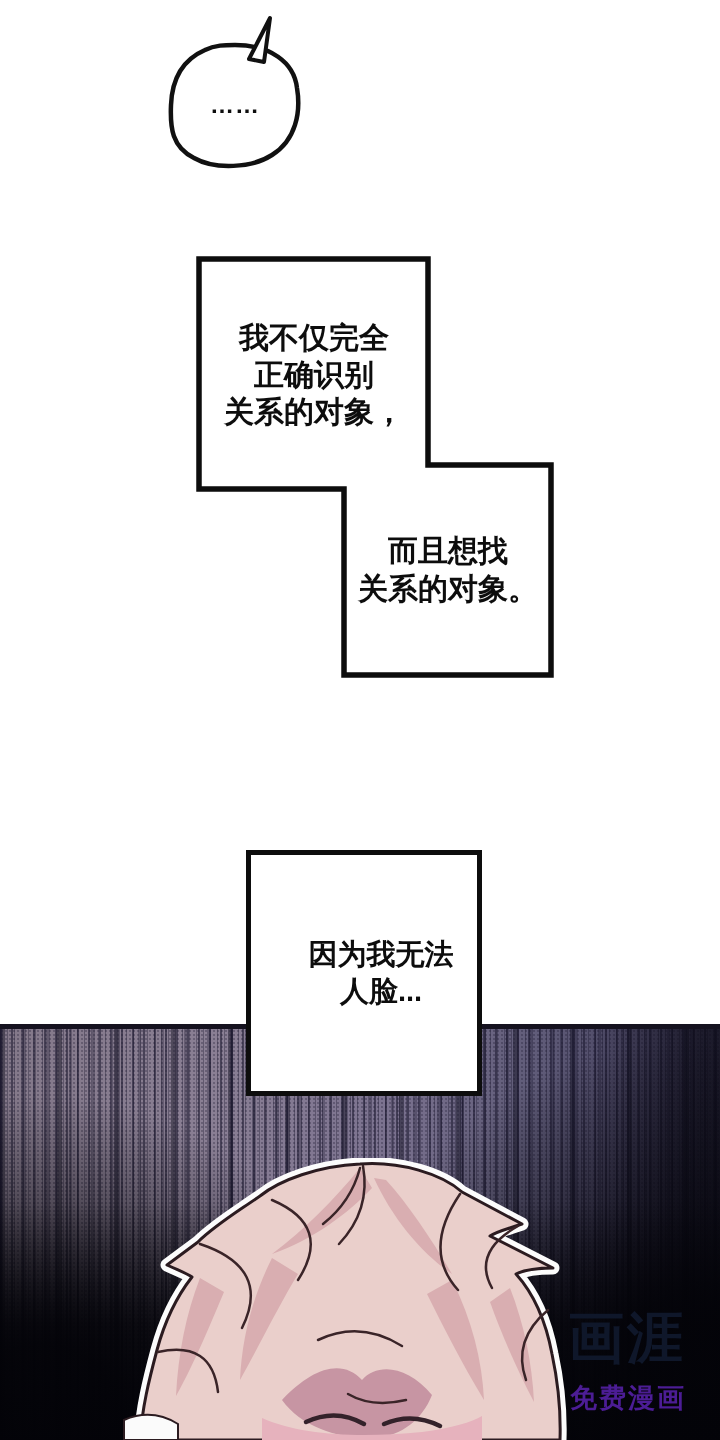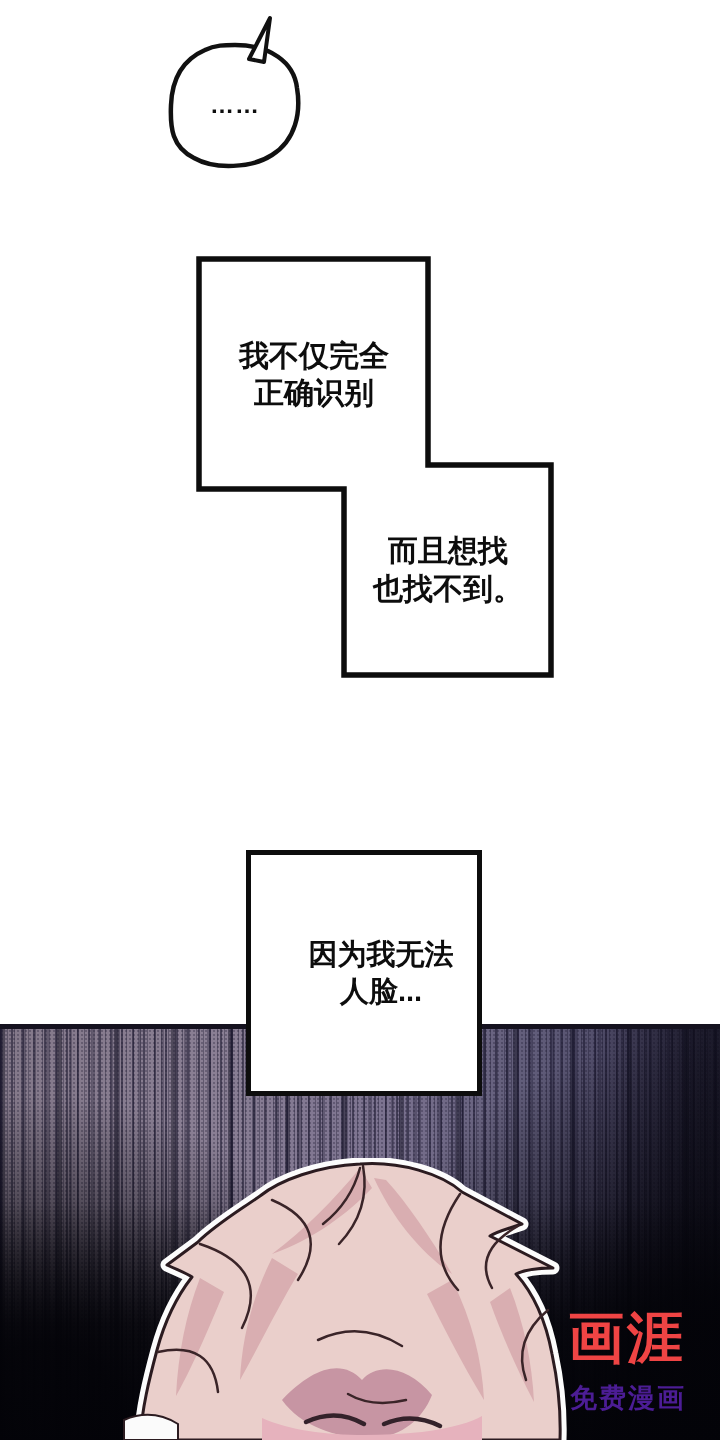--- a/index.html
+++ b/index.html
@@ -55,21 +55,21 @@
     align-items:center;justify-content:center;text-align:center;
     color:#0d0d0d;font-weight:600;
   }
   .bubble-txt{left:171px;top:50px;width:128px;height:110px;font-size:24px;letter-spacing:1px;font-weight:700;}
   .box1-txt{left:202px;top:262px;width:224px;height:224px;font-size:30px;line-height:37px;}
   .box2-txt{left:347px;top:468px;width:202px;height:204px;font-size:30px;line-height:38px;text-align:center;}
   .box3-txt{left:251px;top:855px;width:260px;height:236px;font-size:29px;line-height:37px;text-align:center;}
 
   
   .wm{position:absolute;z-index:4;color:#757575;user-select:none;}
-  .wm-logo{left:568px;top:1310px;font-size:56px;font-weight:800;letter-spacing:3px;line-height:1;color:#ef4444;}
+  .wm-logo{left:568px;top:1310px;font-size:56px;font-weight:800;letter-spacing:3px;line-height:1;color:#0f172a;}
   .wm-tag{left:570px;top:1380px;font-size:27px;font-weight:700;letter-spacing:2px;color:#4c1d95;}
 </style>
 </head>
 <body>
 
 <div class="page">
 
   <div class="panel">
     <div class="stripes"></div>
     <div class="halftone"></div>
@@ -139,25 +139,26 @@
              L 344,489 L 199,489 Z" fill="#ffffff" stroke="#0d0d0d" stroke-width="5.5" stroke-linejoin="miter"></path>
   </svg>
 
   <div class="box3"></div>
 
   <div class="txt bubble-txt">……</div>
 
   <div class="txt box1-txt">
     <div>我不仅完全</div>
     <div>正确识别</div>
+    <div>关系的对象，</div>
   </div>
 
   <div class="txt box2-txt">
     <div>而且想找</div>
-    <div>也找不到。</div>
+    <div>关系的对象。</div>
   </div>
 
   <div class="txt box3-txt">
     <div>因为我无法</div>
     <div>人脸...</div>
   </div>
 
   <div class="wm wm-logo">画涯</div>
   <div class="wm wm-tag">免费漫画</div>
 

